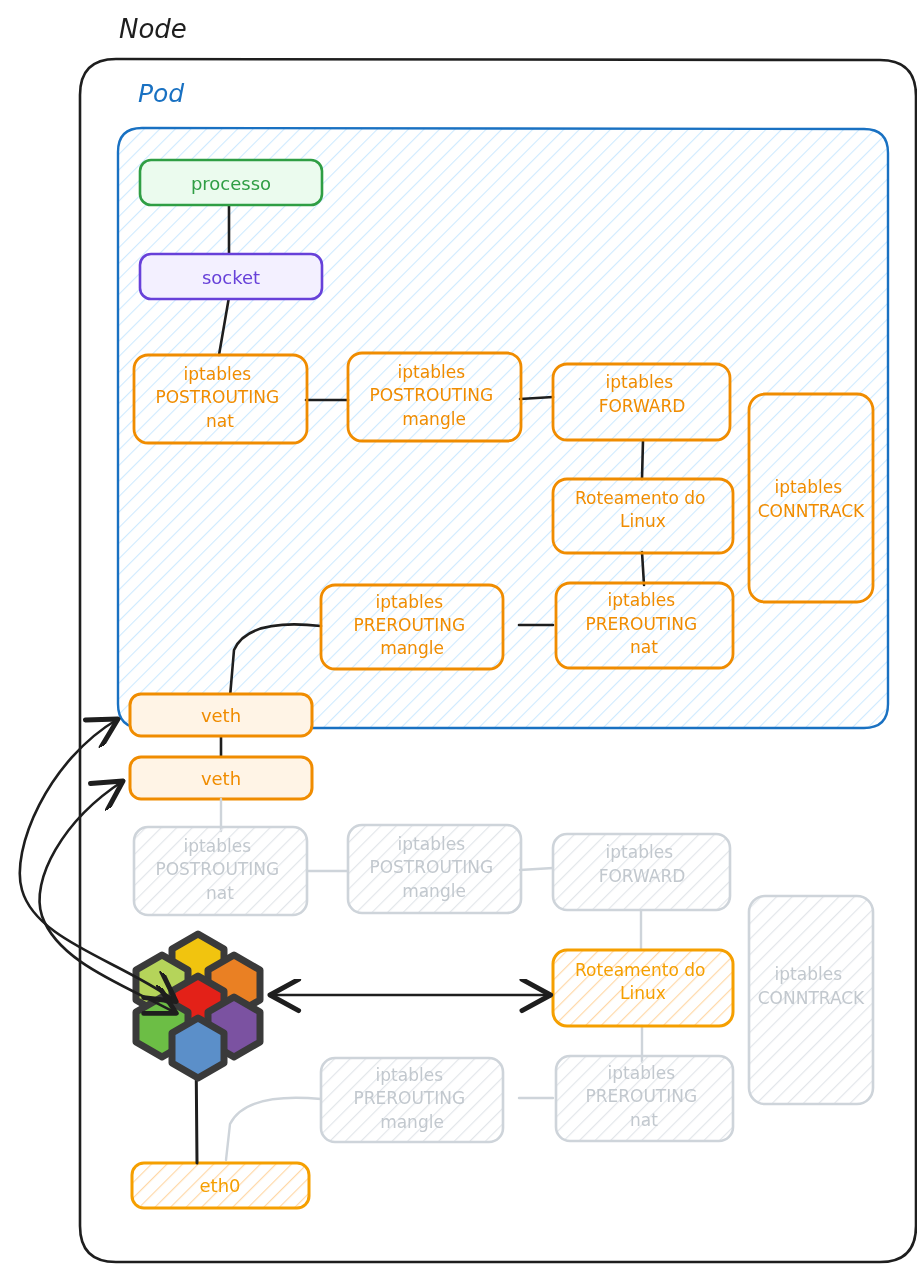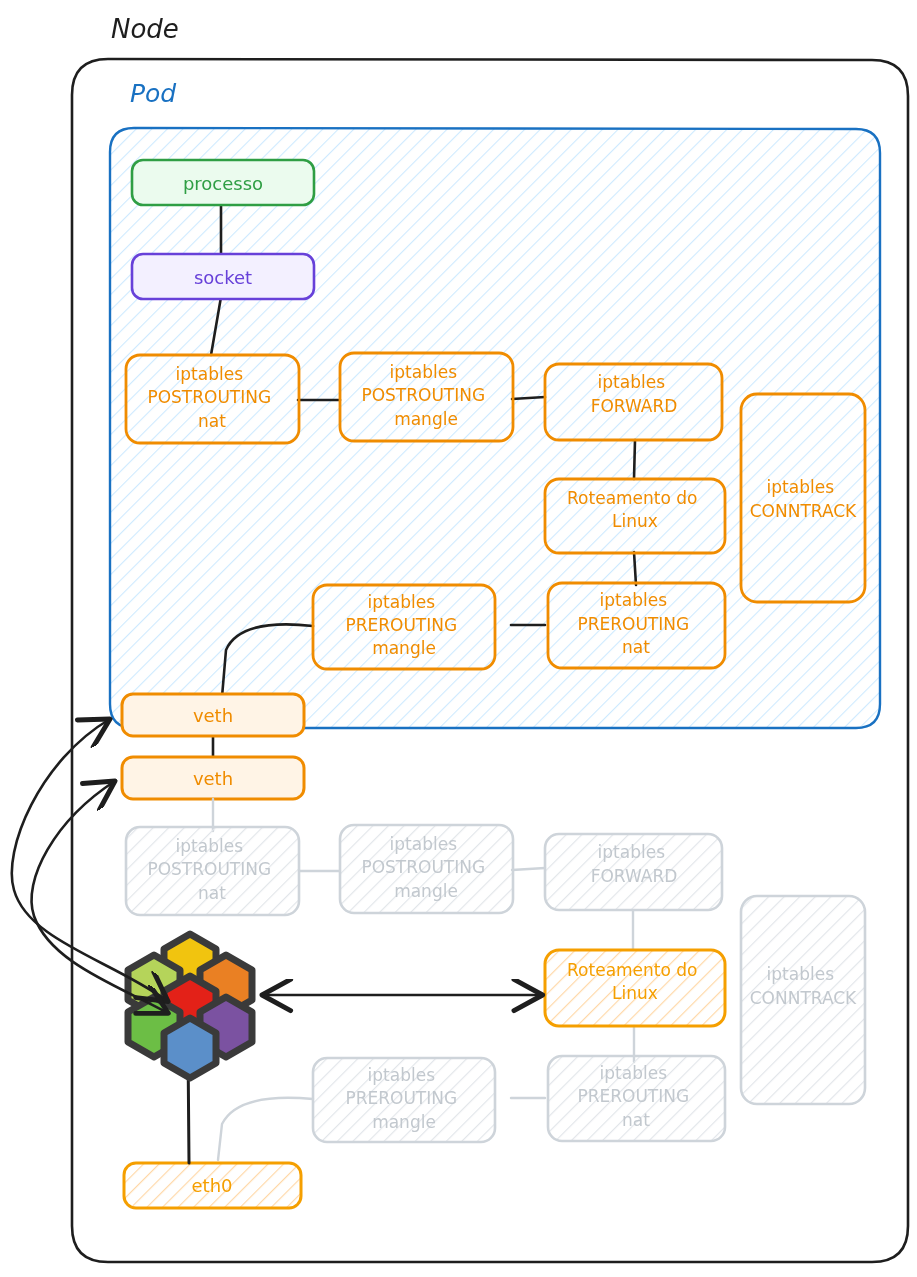--- a/index.html
+++ b/index.html
@@ -1,18 +1,18 @@
 <!DOCTYPE html>
 <html><head>
 <meta charset="utf-8">
 <style>
   html,body{margin:0;padding:0;background:#ffffff;}
   body{width:917px;height:1277px;position:relative;overflow:hidden;
        font-family:"DejaVu Sans","Liberation Sans",sans-serif;}
-  #stage{position:absolute;inset:0;width:751px;height:1277px;}
+  #stage{position:absolute;inset:0;width:751px;height:1277px;padding-left:8px;}
   svg{display:block;}
   .lbl{font-family:"DejaVu Sans","Liberation Sans",sans-serif;}
 </style>
 </head>
 <body>
 
 <div id="stage">
 <svg id="svg" width="917" height="1277" viewBox="0 0 917 1277" xmlns="http://www.w3.org/2000/svg">
   <defs>
     <pattern id="hatchBlue" width="11" height="11" patternTransform="rotate(45)" patternUnits="userSpaceOnUse">

